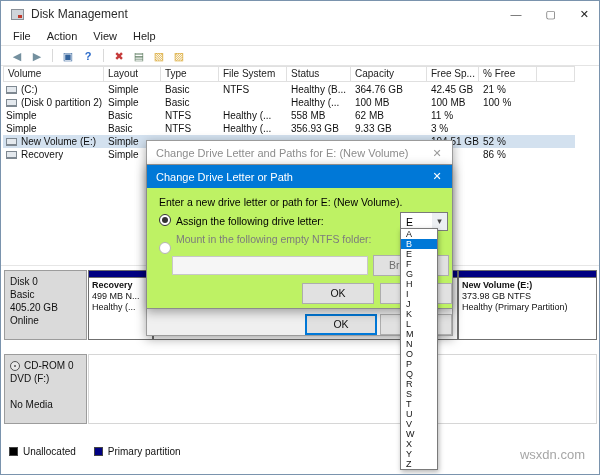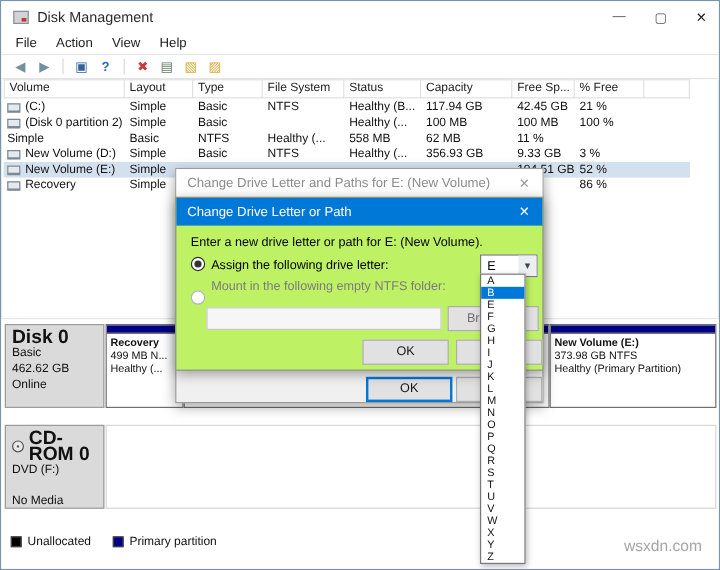--- a/index.html
+++ b/index.html
@@ -47,21 +47,21 @@
   .rc:nth-child(8){ width:58px; } .rc:nth-child(9){ width:38px; }
   .vol-ico { flex:none; width:11px; height:8px; margin-right:4px; background:#e4e9ee;
              border:1px solid #7e8891; border-bottom-width:2px; }
   .vtxt { overflow:hidden; white-space:nowrap; }
 
   
   .diskpane { position:absolute; top:264px; left:0; right:0; bottom:0; background:#fff;
               border-top:1px solid #e6e6e6; }
   .dlabel { position:absolute; left:3px; width:83px; height:70px; background:#dadada;
             border:1px solid #9c9c9c; padding:4px 5px; font-size:10px; color:#111; line-height:13px; }
-  .dlabel .dname { font-size:16px; font-weight:bold; display:flex; align-items:center; gap:4px; }
+  .dlabel .dname { font-size:10px; font-weight:normal; display:flex; align-items:center; gap:4px; }
   #disk0-label { top:4px; }
   #cdrom-label { top:88px; }
   .cd-ico { width:10px; height:10px; border-radius:50%; border:1px solid #555; position:relative; flex:none; background:#e8e8e8; }
   .cd-ico::after { content:""; position:absolute; left:3px; top:3px; width:2px; height:2px; border-radius:50%; background:#555; }
   .nomedia { margin-top:13px; }
 
   .pblocks { position:absolute; left:0; top:4px; right:0; height:70px; }
   .pblock { position:absolute; top:0; height:70px; background:#fff; border:1px solid #6f6f6f; overflow:hidden; }
   .pblock:nth-child(1){ left:87px; width:65px; }
   .pblock:nth-child(2){ left:152px; width:305px; }
@@ -179,21 +179,21 @@
 
   <div class="vt-row">
       <span class="rc">
           <i class="vol-ico"></i>
           <span class="vtxt">(C:)</span>
         </span>
       <span class="rc">Simple</span>
       <span class="rc">Basic</span>
       <span class="rc">NTFS</span>
       <span class="rc">Healthy (B...</span>
-      <span class="rc">117.94 GB</span>
+      <span class="rc">364.76 GB</span>
       <span class="rc">42.45 GB</span>
       <span class="rc">21 %</span>
       <span class="rc"></span>
     </div>
       <div class="vt-row">
       <span class="rc">
           <i class="vol-ico"></i>
           <span class="vtxt">(Disk 0 partition 2)</span>
         </span>
       <span class="rc">Simple</span>
@@ -209,24 +209,20 @@
       <span class="rc">Simple</span>
       <span class="rc">Basic</span>
       <span class="rc">NTFS</span>
       <span class="rc">Healthy (...</span>
       <span class="rc">558 MB</span>
       <span class="rc">62 MB</span>
       <span class="rc">11 %</span>
       <span class="rc"></span>
     </div>
       <div class="vt-row">
-      <span class="rc">
-          <i class="vol-ico"></i>
-          <span class="vtxt">New Volume (D:)</span>
-        </span>
       <span class="rc">Simple</span>
       <span class="rc">Basic</span>
       <span class="rc">NTFS</span>
       <span class="rc">Healthy (...</span>
       <span class="rc">356.93 GB</span>
       <span class="rc">9.33 GB</span>
       <span class="rc">3 %</span>
       <span class="rc"></span>
     </div>
       <div class="vt-row selected">
@@ -257,21 +253,21 @@
       <span class="rc">86 %</span>
       <span class="rc"></span>
     </div>
     </div>
 
   <div class="diskpane">
 
     <div class="dlabel" id="disk0-label">
       <div class="dname">Disk 0</div>
       <div>Basic</div>
-      <div>462.62 GB</div>
+      <div>405.20 GB</div>
       <div>Online</div>
     </div>
 
     <div class="pblocks">
 
     <div class="pblock">
         <div class="stripe"></div>
         <div class="ptxt">
           <div style="font-weight:bold;">Recovery</div>
           <div>499 MB N...</div>

